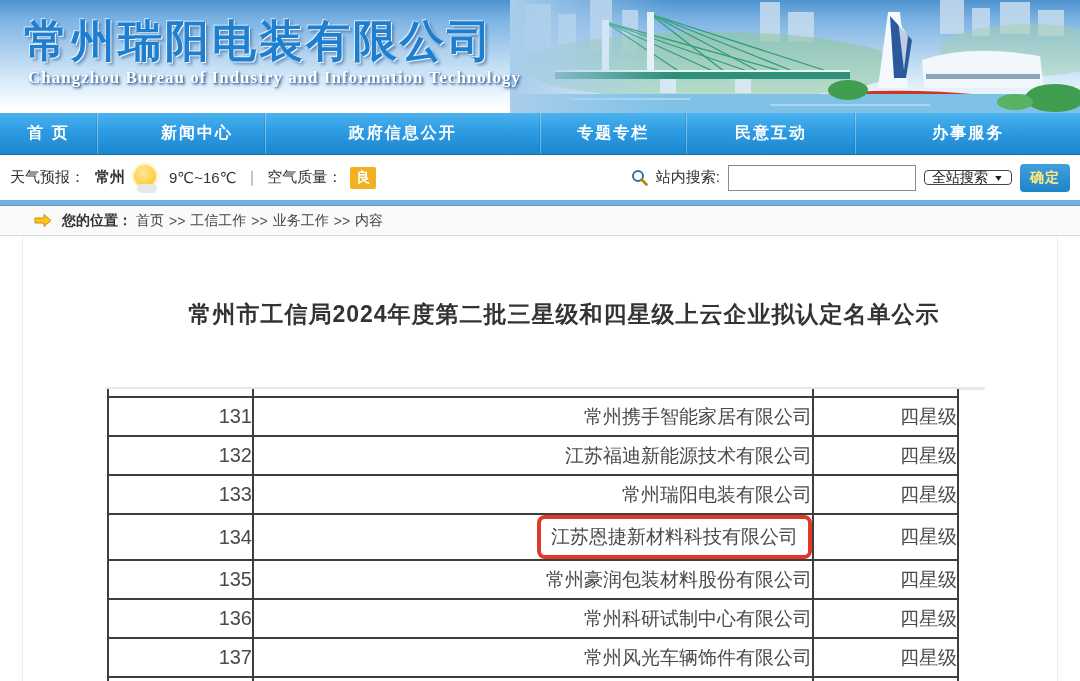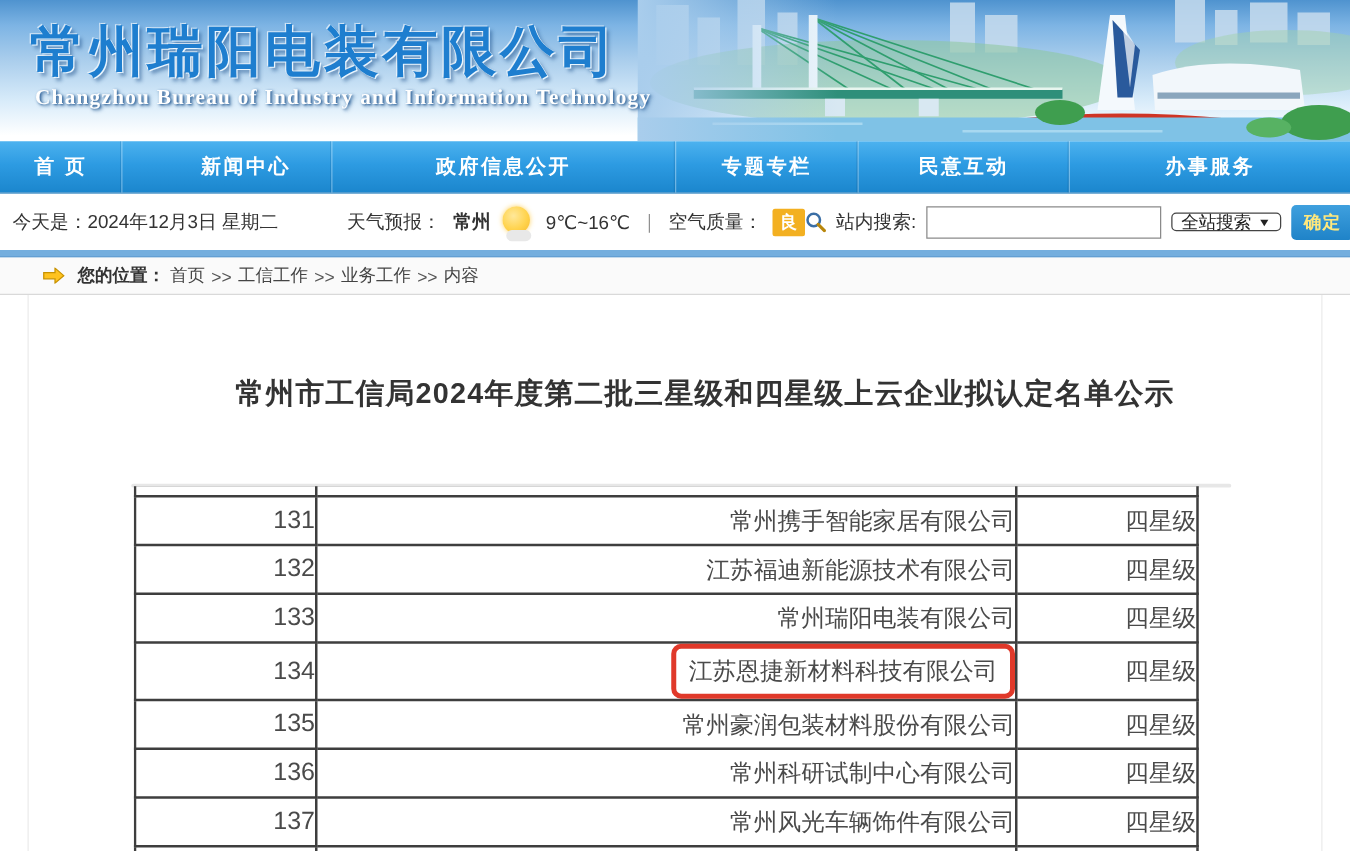--- a/index.html
+++ b/index.html
@@ -148,24 +148,20 @@
   <div class="nav">
     <div class="nav-item">首 页</div>
     <div class="nav-item">新闻中心</div>
     <div class="nav-item">政府信息公开</div>
     <div class="nav-item">专题专栏</div>
     <div class="nav-item">民意互动</div>
     <div class="nav-item">办事服务</div>
   </div>
 
   <div class="infobar">
-    <div class="seg date-seg">
-      <span>今天是：</span>
-      <span>2024年12月3日 星期二</span>
-    </div>
     <div class="seg">
       <span>天气预报：</span>
       <span class="city">常州</span>
       <span class="sun-wrap">
           <span class="sun"></span>
           <span class="cloud"></span>
         </span>
       <span>9℃~16℃</span>
       <span class="aq-sep">｜</span>
       <span>空气质量：</span>

